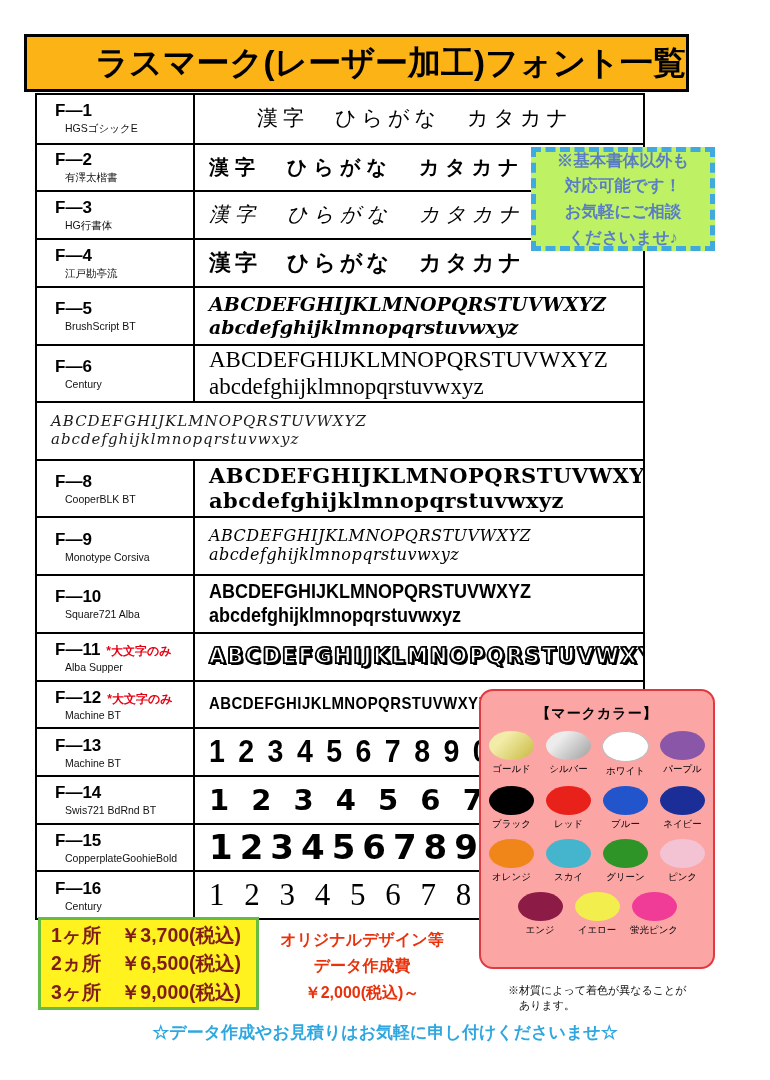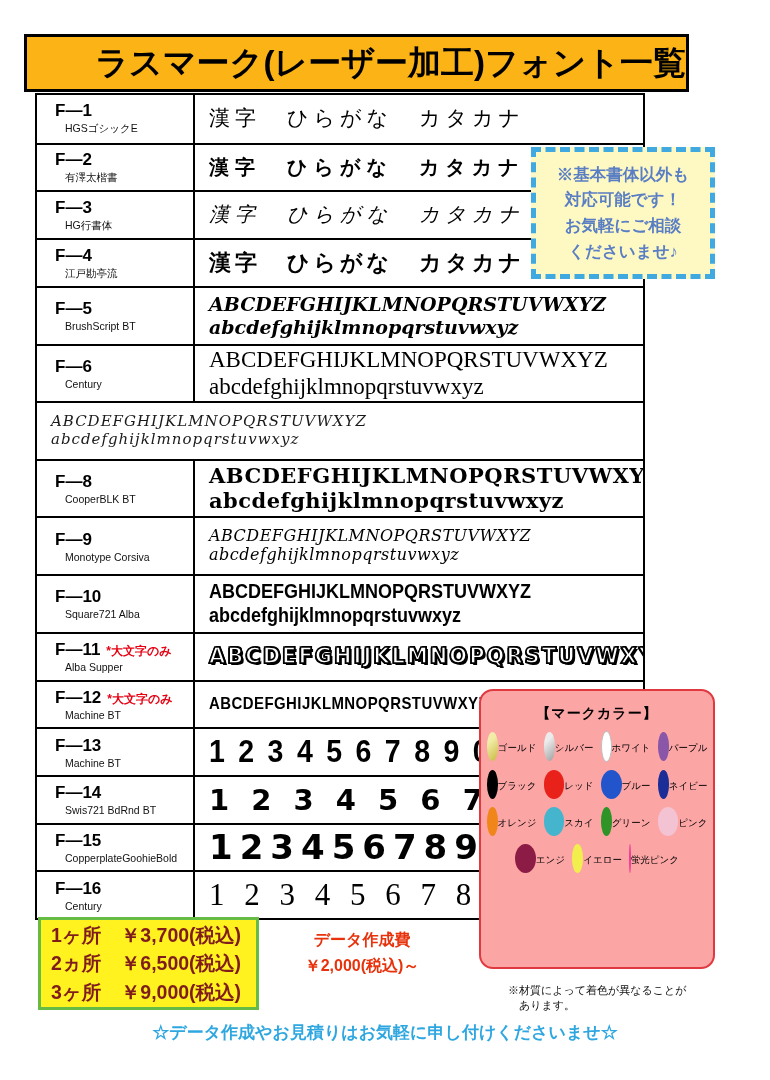--- a/index.html
+++ b/index.html
@@ -10,21 +10,21 @@
   .header{position:absolute;left:24px;top:34px;width:665px;height:58px;
           background:#fbb316;border:3px solid #000;box-sizing:border-box;
           display:flex;align-items:center;justify-content:flex-end;}
   .header .title{font-size:33px;font-weight:bold;letter-spacing:0px;color:#000;}
 
   
   .font-table{position:absolute;left:35px;top:93px;width:610px;height:827px;
               border:2px solid #000;box-sizing:border-box;display:flex;flex-direction:column;}
   .font-row{display:flex;flex:1 1 48px;border-top:2px solid #000;box-sizing:border-box;min-height:0;}
   .font-row.two{flex:1 1 58px;}
-  .font-row:first-child{border-top:none;}
+  .font-row:first-child{border-top:none;gap:48px;}
   .cell-left{width:158px;border-right:2px solid #000;box-sizing:border-box;
              display:flex;flex-direction:column;justify-content:center;padding-left:18px;}
   .code-line{display:flex;align-items:baseline;gap:6px;}
   .code{font-size:17px;font-weight:bold;font-family:"Liberation Sans",sans-serif;}
   .code-note{font-size:12px;font-weight:bold;color:#e60012;}
   .fname{font-size:10.5px;color:#111;margin-left:10px;margin-top:1px;white-space:nowrap;}
   .cell-right{flex:1;display:flex;flex-direction:column;justify-content:center;
               padding-left:14px;overflow:hidden;}
   .sample{white-space:nowrap;line-height:1.18;}
 
@@ -41,32 +41,32 @@
   .s-square{font-weight:bold;font-size:20px;transform:scaleX(0.9);transform-origin:left center;}
   .s-alba{font-family:"DejaVu Sans",sans-serif;font-weight:900;font-size:21px;letter-spacing:2px;
           color:#fff;-webkit-text-stroke:1.6px #000;text-shadow:2px 2px 0 #000,-1px 1px 0 #000,1px -1px 0 #000;}
   .s-machine{font-weight:bold;font-size:17px;letter-spacing:0.5px;transform:scaleX(0.88);transform-origin:left center;}
   .s-machine-num{font-weight:900;font-size:31px;letter-spacing:3px;transform:scaleX(0.92);transform-origin:left center;}
   .s-swis{font-family:"DejaVu Sans",sans-serif;font-weight:bold;font-size:29px;letter-spacing:6px;}
   .s-copper{font-family:"DejaVu Sans",sans-serif;font-weight:900;font-size:34px;letter-spacing:7px;}
   .s-serif-num{font-family:"Liberation Serif",serif;font-size:31px;letter-spacing:6px;}
 
   
-  .side-note{position:absolute;left:531px;top:147px;width:184px;height:132px;box-sizing:border-box;
-             background:#fef9c3;border:5px dashed #3fa9e0;
+  .side-note{position:absolute;left:531px;top:147px;width:184px;height:104px;box-sizing:border-box;
+             background:#bef264;border:5px dashed #3fa9e0;
              display:flex;flex-direction:column;align-items:center;justify-content:center;}
   .side-note .line{color:#5a7ec4;font-weight:bold;font-size:16.5px;line-height:1.55;white-space:nowrap;}
 
   
   .color-box{position:absolute;left:479px;top:689px;width:236px;height:280px;box-sizing:border-box;
              background:#fca5a5;border:2.5px solid #e0393f;border-radius:14px;z-index:5;}
   .color-title{text-align:center;font-size:14px;font-weight:bold;margin-top:14px;letter-spacing:1px;}
   .color-rows{margin-top:6px;}
   .color-row{display:flex;justify-content:center;gap:7px;margin-top:8px;}
-  .swatch-cell{width:50px;display:flex;flex-direction:row;align-items:center;}
+  .swatch-cell{width:50px;display:flex;flex-direction:column;align-items:center;}
   .swatch{width:45px;height:29px;border-radius:50%;}
   .swatch-label{font-size:9.5px;margin-top:3px;white-space:nowrap;}
 
   
   .material-note{position:absolute;left:508px;top:983px;width:210px;z-index:6;}
   .material-note .line{font-size:11px;color:#111;line-height:1.4;white-space:nowrap;}
 
   
   .pricing-box{position:absolute;left:38px;top:917px;width:221px;height:93px;box-sizing:border-box;
                background:#fff21f;border:3px solid #66bb44;
@@ -359,19 +359,20 @@
       <div class="line">　あります。</div>
     </div>
 
   <div class="pricing-box">
       <div class="line">1ヶ所　￥3,700(税込)</div>
       <div class="line">2ヵ所　￥6,500(税込)</div>
       <div class="line">3ヶ所　￥9,000(税込)</div>
     </div>
 
   <div class="design-fee">
+      <div class="line">オリジナルデザイン等</div>
       <div class="line">データ作成費</div>
       <div class="line">￥2,000(税込)～</div>
     </div>
 
   <div class="footer-line">☆データ作成やお見積りはお気軽に申し付けくださいませ☆</div>
 
 </div>
 
 </body></html>

